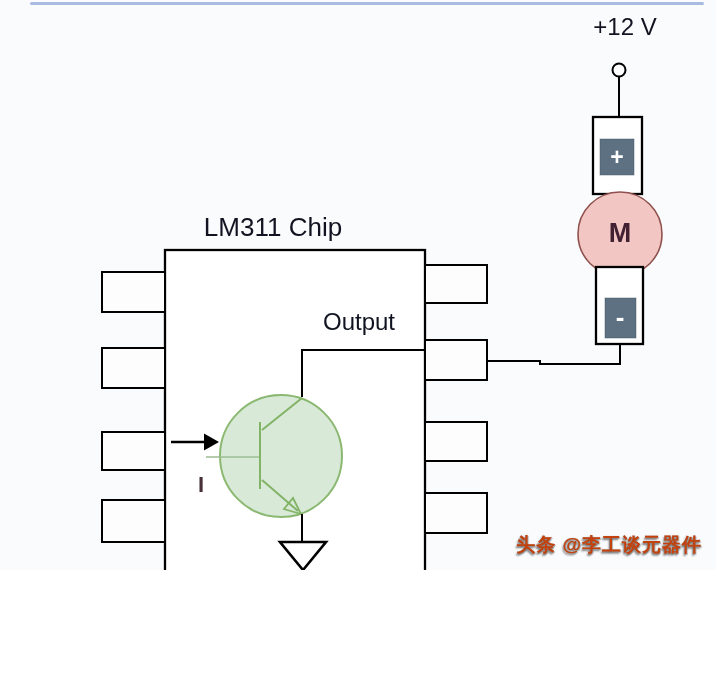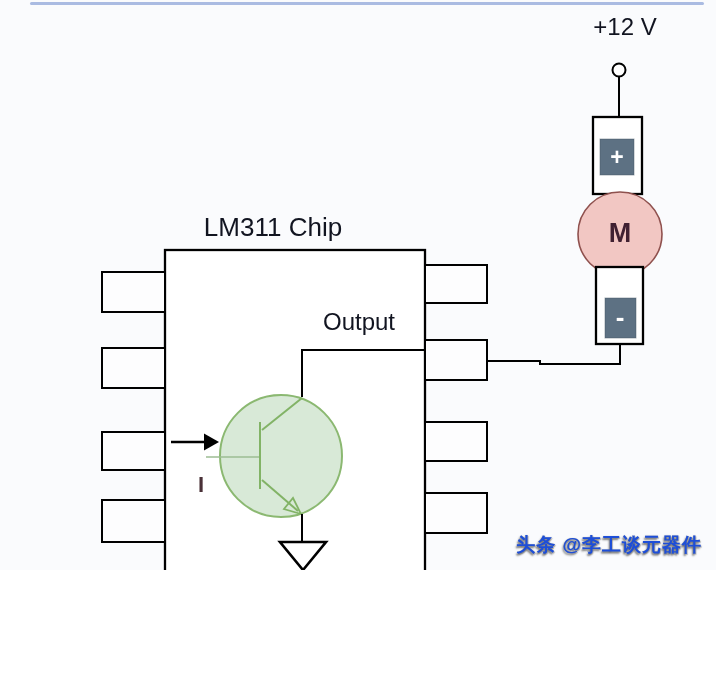--- a/index.html
+++ b/index.html
@@ -7,21 +7,21 @@
   .stage{position:relative;width:716px;height:570px;background:#fafbfd;overflow:hidden;}
   svg{position:absolute;left:0;top:0;}
   svg text{font-family:"Liberation Sans",sans-serif;}
   .lbl{fill:#111420;}
   .wire{stroke:#000;stroke-width:2;fill:none;}
   .comp{fill:#fff;stroke:#000;stroke-width:2.3;}
   .pin{fill:#fdfdfe;stroke:#000;stroke-width:2;}
   .green-line{stroke:#82b366;stroke-width:2;fill:none;}
   .watermark{
     position:absolute;right:14px;bottom:12px;
-    font-size:19px;font-weight:bold;letter-spacing:1px;color:#1d4ed8;
+    font-size:19px;font-weight:bold;letter-spacing:1px;color:#c2410c;
     text-shadow:-1px 2px 2px rgba(110,110,110,.95), 1px 1px 1px rgba(140,140,140,.6), 0 0 1px rgba(120,120,120,.6);
     white-space:nowrap;
   }
 </style>
 </head>
 <body>
 
 <div class="stage">
   <svg width="716" height="674" viewBox="0 0 716 674">
 

